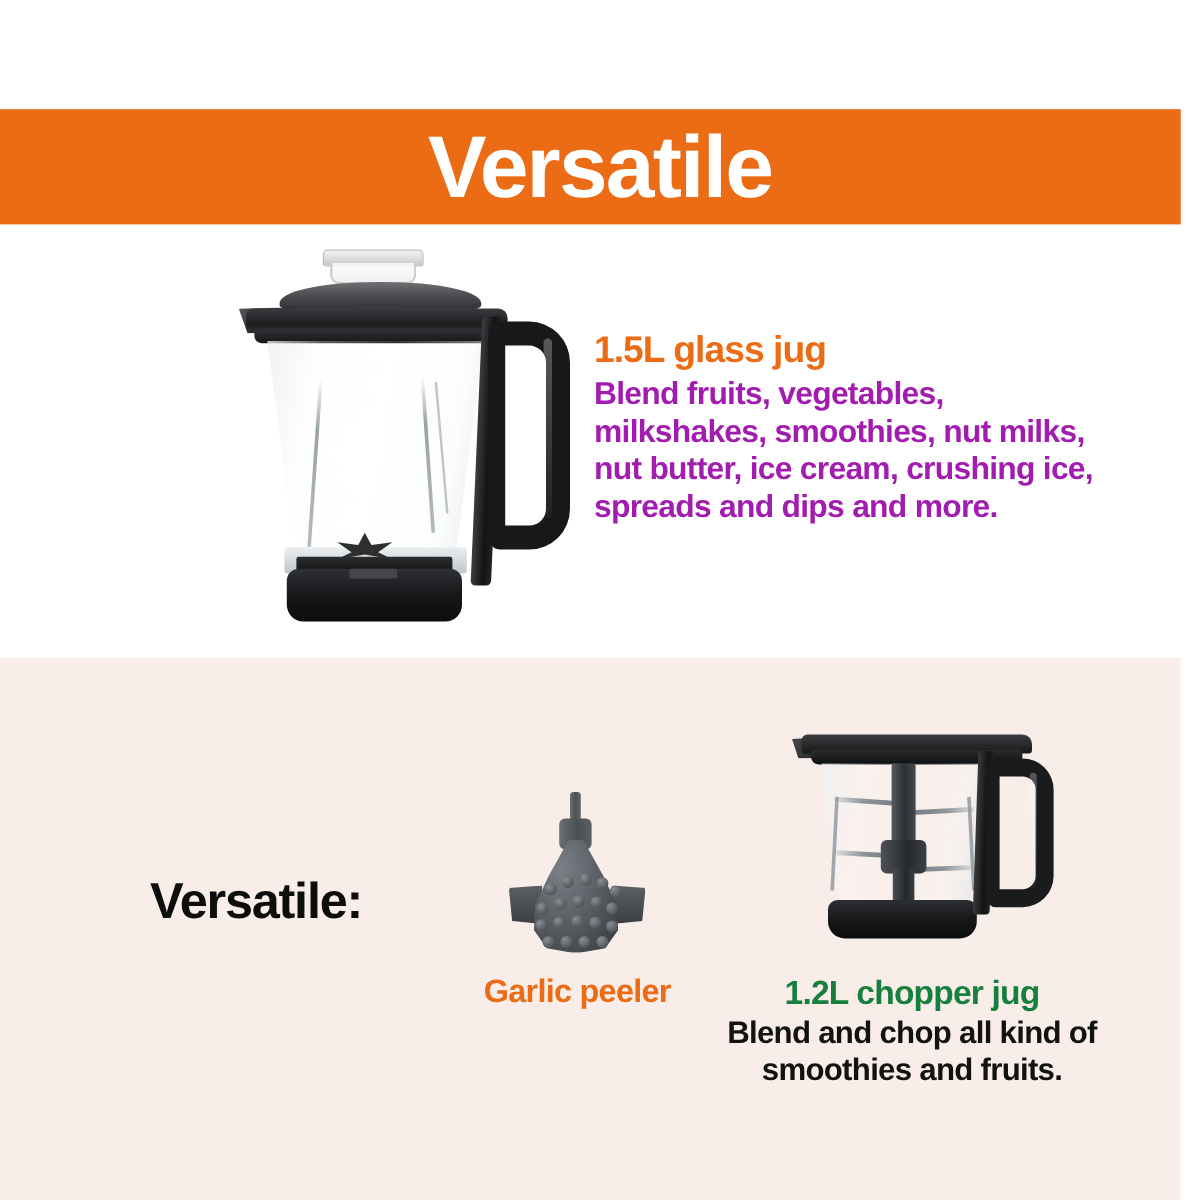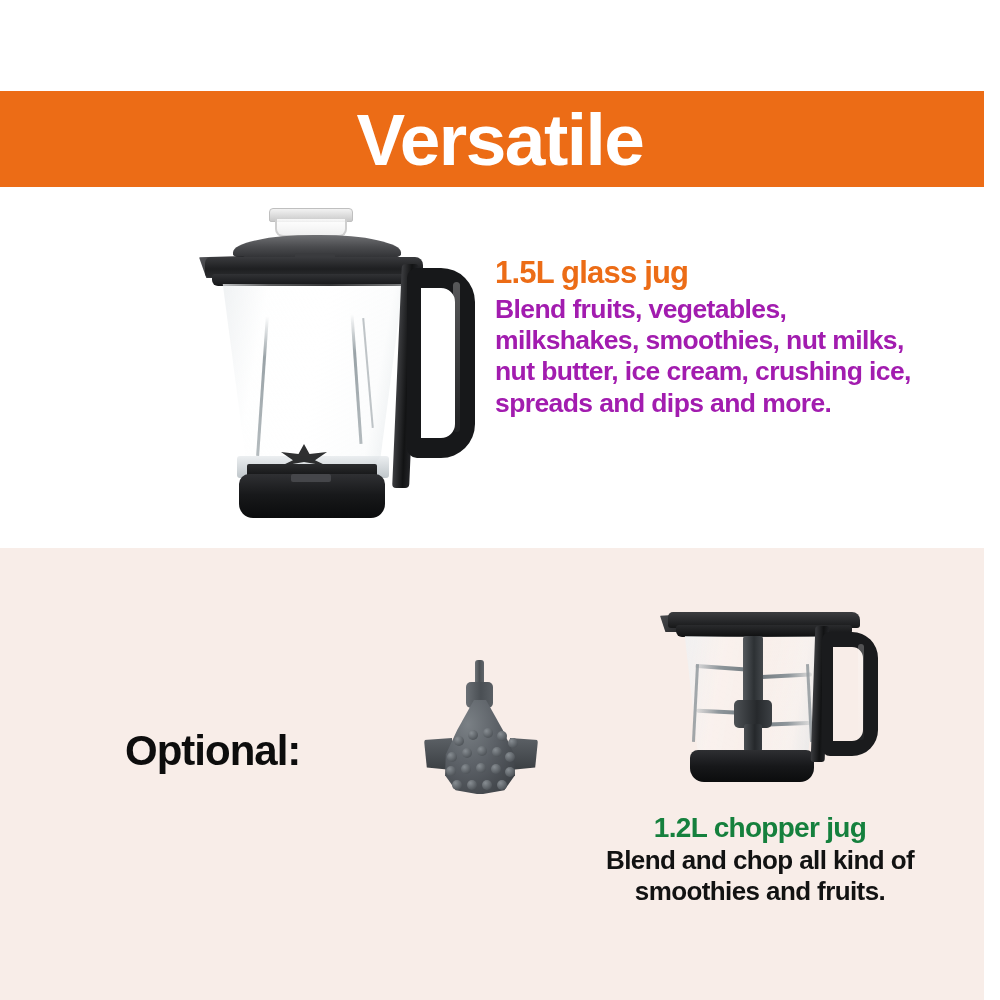--- a/index.html
+++ b/index.html
@@ -52,21 +52,21 @@
     top: 536px;
     width: 1000px;
     height: 464px;
     background: #F8EDE8;
   }
 
   
   .jug-text {
     position: absolute;
     left: 495px;
-    top: 244px;
+    top: 263px;
     width: 440px;
   }
   .jug-heading {
     color: #EC6C16;
     font-size: 31px;
     font-weight: 700;
     letter-spacing: -0.8px;
     line-height: 1.12;
     margin: 0 0 3px 0;
   }
@@ -602,21 +602,21 @@
     <div class="jug-handle-post"></div>
     <div class="jug-handle"></div>
     <div class="jug-handle-gloss"></div>
   </div>
 
   <div class="jug-text">
     <div class="jug-heading">1.5L glass jug</div>
     <div class="jug-body">Blend fruits, vegetables, milkshakes, smoothies, nut milks, nut butter, ice cream, crushing ice, spreads and dips and more.</div>
   </div>
 
-  <div class="optional-label">Optional:</div>
+  <div class="optional-label">Versatile:</div>
 
   <div class="peeler-art">
     <div class="peeler-stem"></div>
     <div class="peeler-neck"></div>
     <div class="peeler-wing-l"></div>
     <div class="peeler-wing-r"></div>
     <div class="peeler-body"></div>
     <div class="peeler-nubs">
       <div class="nub" style="left:12px;  top:36px;"></div>
       <div class="nub" style="left:26px;  top:30px;"></div>
@@ -633,20 +633,21 @@
       <div class="nub" style="left:34px;  top:63px;"></div>
       <div class="nub" style="left:49px;  top:64px;"></div>
       <div class="nub" style="left:63px;  top:67px;"></div>
       <div class="nub" style="left:10px;  top:80px;"></div>
       <div class="nub" style="left:25px;  top:80px;"></div>
       <div class="nub" style="left:40px;  top:80px;"></div>
       <div class="nub" style="left:55px;  top:80px;"></div>
     </div>
   </div>
 
+  <div class="peeler-caption">Garlic peeler</div>
 
   <div class="chopper-art">
     <div class="ch-spout"></div>
     <div class="ch-lid"></div>
     <div class="ch-lid2"></div>
     <div class="ch-glass"></div>
     <div class="ch-post-l"></div>
     <div class="ch-post-r"></div>
     <div class="ch-blade-a"></div>
     <div class="ch-blade-b"></div>

